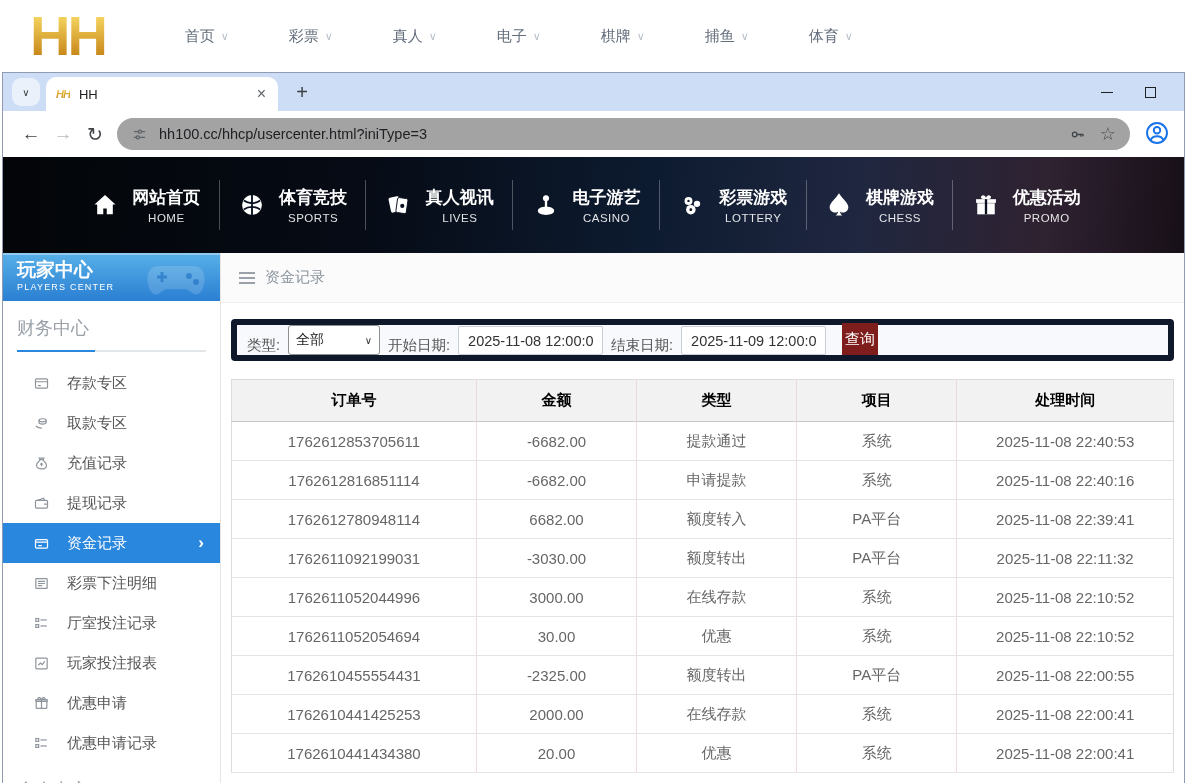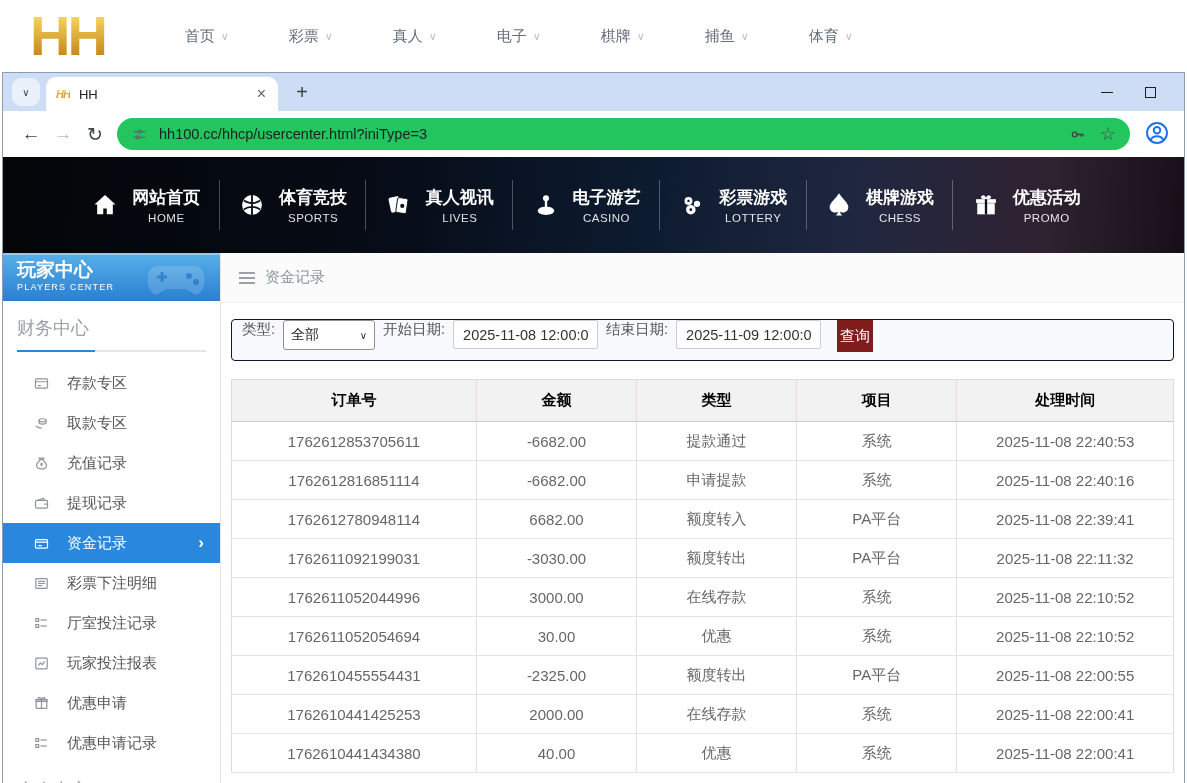--- a/index.html
+++ b/index.html
@@ -36,21 +36,21 @@
   .new-tab { width:28px; height:28px; margin:0 0 5px 10px; font-size:20px; font-weight:300; color:#3c4043;
              display:flex; align-items:center; justify-content:center; cursor:pointer; }
   .win-controls { position:absolute; right:28px; top:0; height:100%; display:flex; align-items:center; gap:32px; }
   .win-min { width:12px; height:0; border-top:1.6px solid #1f2023; display:inline-block; cursor:pointer; }
   .win-max { width:11px; height:11px; border:1.6px solid #1f2023; display:inline-block; cursor:pointer; }
 
   .toolbar { height:46px; background:#fff; display:flex; align-items:center; padding:0 12px; flex:0 0 auto; }
   .nav-btn { width:32px; height:32px; display:flex; align-items:center; justify-content:center;
              font-size:19px; color:#3f4449; cursor:pointer; }
   .nav-btn.disabled { color:#b6bbc1; }
-  .url-pill { flex:1; height:32px; background:#22c55e; border-radius:16px; display:flex; align-items:center;
+  .url-pill { flex:1; height:32px; background:#a3a3a3; border-radius:16px; display:flex; align-items:center;
               padding:0 14px; margin:0 10px 0 6px; }
   .url-pill svg { width:17px; height:17px; }
   .url-text { font-size:14.5px; color:#202124; margin-left:11px; flex:1; }
   .pill-icon { display:flex; align-items:center; margin-left:14px; cursor:pointer; }
   .star-glyph { font-size:18px; color:#494c50; margin-left:14px; cursor:pointer; }
   .profile-btn { width:28px; height:28px; margin-left:4px; cursor:pointer; }
   .profile-btn svg { width:26px; height:26px; }
 
   
   .viewport { flex:1; display:flex; flex-direction:column; overflow:hidden; }
@@ -90,22 +90,22 @@
   .mi-chev { margin-left:auto; font-size:17px; font-weight:bold; color:#fff; }
   .personal-title { color:#9aa1a8; font-size:18px; padding:15px 14px 0; }
 
   
   .main { flex:1; display:flex; flex-direction:column; overflow:hidden; background:#fff; }
   .breadcrumb-bar { height:50px; flex:0 0 auto; background:#fbfbfc; border-bottom:1px solid #efefef;
                     display:flex; align-items:center; padding:0 18px; gap:10px; color:#8b949c; font-size:15px; }
   .hamburger { width:16px; display:flex; flex-direction:column; gap:3px; }
   .hamburger i { height:2px; background:#9aa1a8; display:block; }
 
-  .filter-bar { margin:16px 10px 0; height:42px; flex:0 0 auto; background:#f7f9fc; border:1px solid #0f172a;
-                border-radius:4px; display:flex; align-items:flex-start; padding:0 10px; gap:8px; }
+  .filter-bar { margin:16px 10px 0; height:42px; flex:0 0 auto; background:#f7f9fc; border:6px solid #0f172a;
+                border-radius:4px; display:flex; align-items:flex-end; padding:0 10px; gap:8px; }
   .flt-label { color:#555; font-size:14.5px; }
   .type-select { width:92px; height:30px; background:#fff; border:1px solid #8f8f8f; border-radius:3px;
                  display:flex; align-items:center; justify-content:space-between; padding:0 7px;
                  font-size:14px; color:#1d1d1d; cursor:pointer; }
   .sel-chev { font-size:10px; color:#333; }
   .date-input { width:145px; height:29px; border:1px solid #c9ced6; border-radius:2px; background:#fff;
                 font-size:14.5px; color:#333; padding:0 9px; font-family:inherit; }
   .search-btn { width:36px; height:32px; background:#7f1d1d; color:#fff; border:none; border-radius:0;
                 font-size:15px; margin-left:8px; cursor:pointer; font-family:inherit; }
 
@@ -518,21 +518,21 @@
                 </tr>
                 <tr>
                   <td>1762610441425253</td>
                   <td>2000.00</td>
                   <td>在线存款</td>
                   <td>系统</td>
                   <td>2025-11-08 22:00:41</td>
                 </tr>
                 <tr>
                   <td>1762610441434380</td>
-                  <td>40.00</td>
+                  <td>20.00</td>
                   <td>优惠</td>
                   <td>系统</td>
                   <td>2025-11-08 22:00:41</td>
                 </tr>
               </tbody>
           </table>
         </div>
       </main>
 
     </div>

